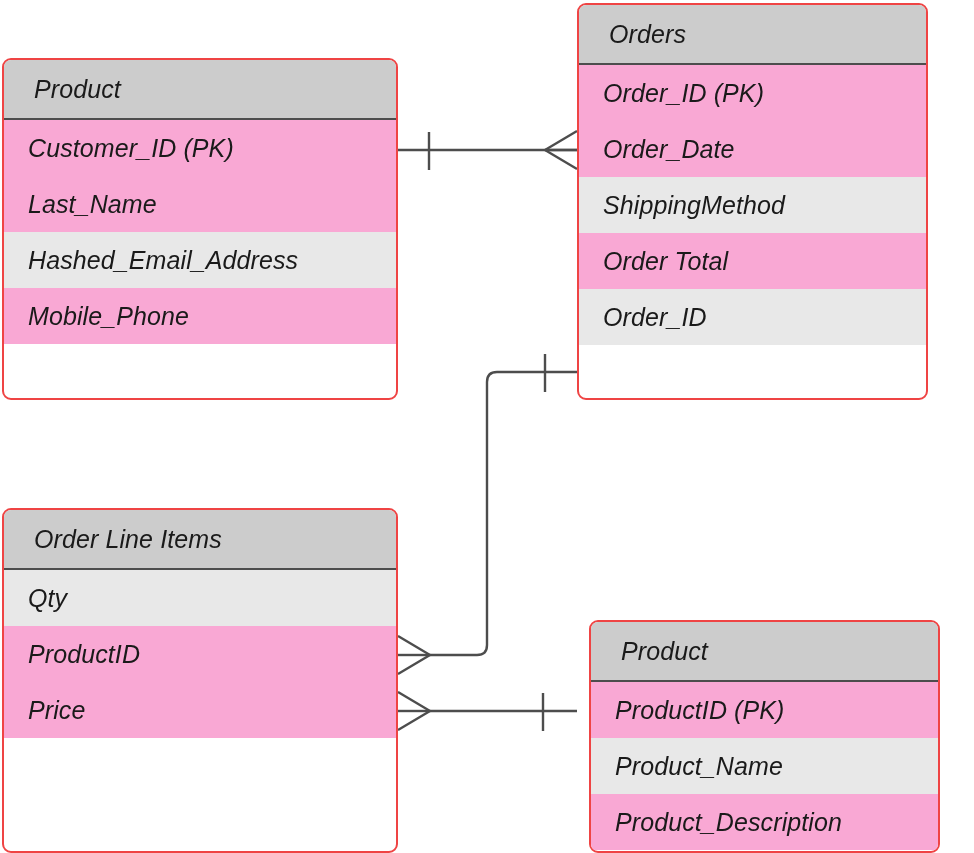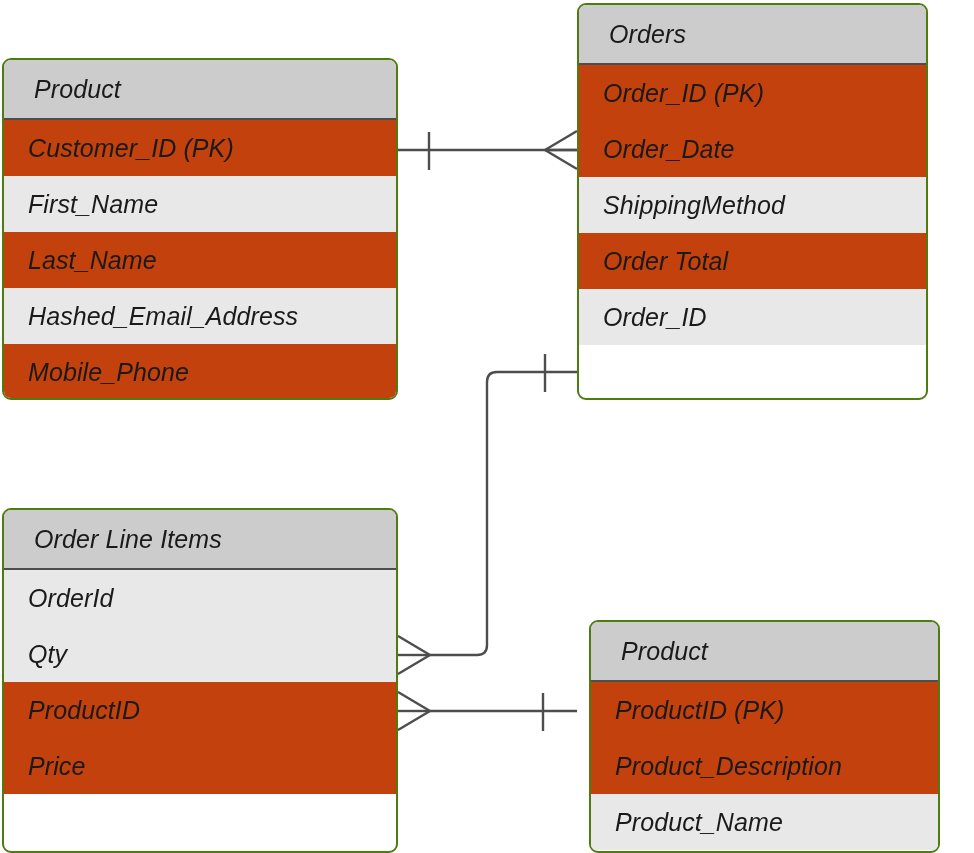--- a/index.html
+++ b/index.html
@@ -21,21 +21,21 @@
     top: 0;
     width: 974px;
     height: 853px;
   }
 
   
   .entity {
     position: absolute;
     box-sizing: border-box;
     background: #ffffff;
-    border: 2px solid #4d7c0f;
+    border: 2px solid #ef4444;
     border-radius: 9px;
     overflow: hidden;
     z-index: 3;
   }
   .entity-header {
     box-sizing: border-box;
     height: 60px;
     background: #cccccc;
     border-bottom: 2px solid #4d4d4d;
     display: flex;
@@ -51,21 +51,21 @@
   }
   .attr {
     box-sizing: border-box;
     height: 56px;
     display: flex;
     align-items: center;
     padding-left: 24px;
     font-style: italic;
     font-size: 25px;
     color: #1a1a1a;
-    background: #c2410c;
+    background: #f9a8d4;
     letter-spacing: 0.1px;
     white-space: nowrap;
   }
   .attr.alt {
     background: #e8e8e8;
   }
 
   
   #ent-customer   { left: 2px;   top: 58px;  width: 396px; height: 342px; }
   #ent-orders     { left: 577px; top: 3px;   width: 351px; height: 397px; }
@@ -117,50 +117,48 @@
       <line x1="543" y1="693" x2="543" y2="731"></line>
       <path d="M 398 692 L 430 711 L 398 730"></path>
       <line x1="398" y1="711" x2="430" y2="711"></line>
     </g>
   </svg>
 
   <div class="entity" id="ent-customer">
     <div class="entity-header">Product</div>
     <div class="attr-list">
       <div class="attr">Customer_ID (PK)</div>
-      <div class="attr alt">First_Name</div>
       <div class="attr">Last_Name</div>
       <div class="attr alt">Hashed_Email_Address</div>
       <div class="attr">Mobile_Phone</div>
     </div>
   </div>
 
   <div class="entity" id="ent-orders">
     <div class="entity-header">Orders</div>
     <div class="attr-list">
       <div class="attr">Order_ID (PK)</div>
       <div class="attr">Order_Date</div>
       <div class="attr alt">ShippingMethod</div>
       <div class="attr">Order Total</div>
       <div class="attr alt">Order_ID</div>
     </div>
   </div>
 
   <div class="entity" id="ent-orderlines">
     <div class="entity-header">Order Line Items</div>
     <div class="attr-list">
-      <div class="attr alt">OrderId</div>
       <div class="attr alt">Qty</div>
       <div class="attr">ProductID</div>
       <div class="attr">Price</div>
     </div>
   </div>
 
   <div class="entity" id="ent-product">
     <div class="entity-header">Product</div>
     <div class="attr-list">
       <div class="attr">ProductID (PK)</div>
+      <div class="attr alt">Product_Name</div>
       <div class="attr">Product_Description</div>
-      <div class="attr alt">Product_Name</div>
     </div>
   </div>
 
 </div>
 
 </body></html>

